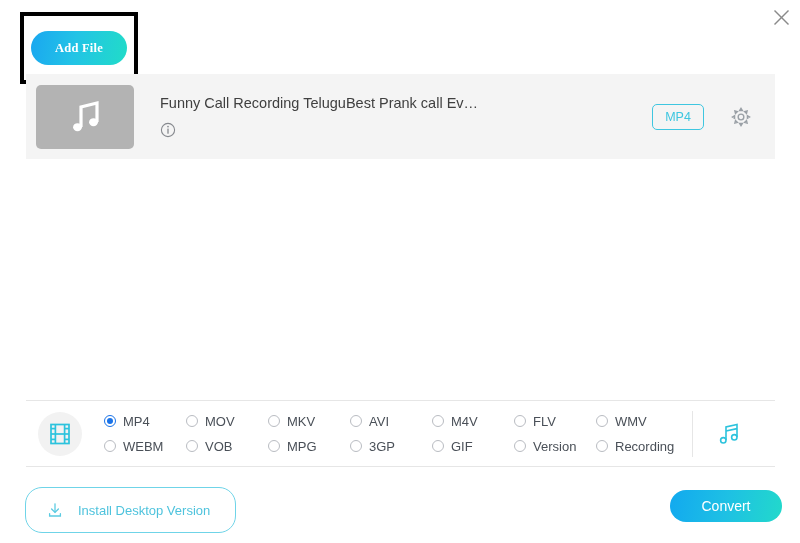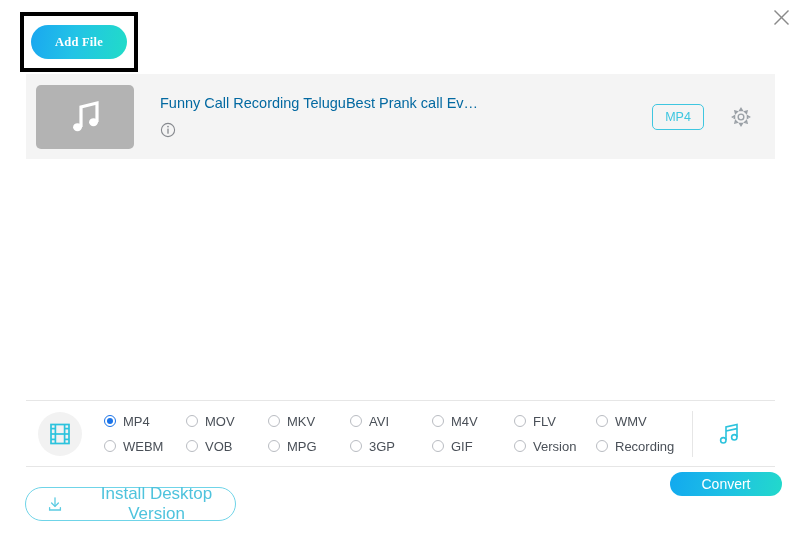--- a/index.html
+++ b/index.html
@@ -30,21 +30,21 @@
     cursor: pointer;
   }
   .close-btn svg { display: block; }
 
   
   .addfile-wrap {
     position: absolute;
     left: 20px;
     top: 12px;
     width: 118px;
-    height: 60px;
+    height: 72px;
     border: 4px solid #000000;
     background: #ffffff;
     display: flex;
     align-items: center;
     justify-content: center;
   }
   .add-file-btn {
     width: 96px;
     height: 34px;
     border-radius: 17px;
@@ -83,21 +83,21 @@
     justify-content: center;
     flex: none;
   }
   .file-info {
     flex: 1;
     margin-left: 26px;
     min-width: 0;
   }
   .file-name {
     font-size: 14.5px;
-    color: #0369a1;
+    color: #404040;
     white-space: nowrap;
     overflow: hidden;
     text-overflow: ellipsis;
     max-width: 420px;
     line-height: 1.2;
   }
   .info-icon {
     margin-top: 10px;
     width: 16px;
     height: 16px;
@@ -219,47 +219,47 @@
     cursor: pointer;
     flex: none;
   }
 
   
   .install-btn {
     position: absolute;
     left: 25px;
     top: 487px;
     width: 211px;
-    height: 34px;
+    height: 46px;
     border: 1px solid #6fd4e8;
     border-radius: 17px;
     background: #ffffff;
     color: #4ec3dd;
-    font-size: 17px;
+    font-size: 13px;
     display: flex;
     align-items: center;
     cursor: pointer;
     font-family: "Liberation Sans", sans-serif;
   }
   .install-btn .dl-icon {
     margin-left: 20px;
     margin-right: 14px;
     width: 18px;
     height: 18px;
     display: flex;
     align-items: center;
     justify-content: center;
     flex: none;
   }
   .convert-btn {
     position: absolute;
     left: 670px;
-    top: 472px;
+    top: 490px;
     width: 112px;
-    height: 24px;
+    height: 32px;
     border-radius: 17px;
     border: none;
     background: linear-gradient(100deg, #12a9ef 0%, #1ec0e4 50%, #22d9cb 100%);
     color: #ffffff;
     font-size: 14px;
     cursor: pointer;
     font-family: "Liberation Sans", sans-serif;
     display: flex;
     align-items: center;
     justify-content: center;

